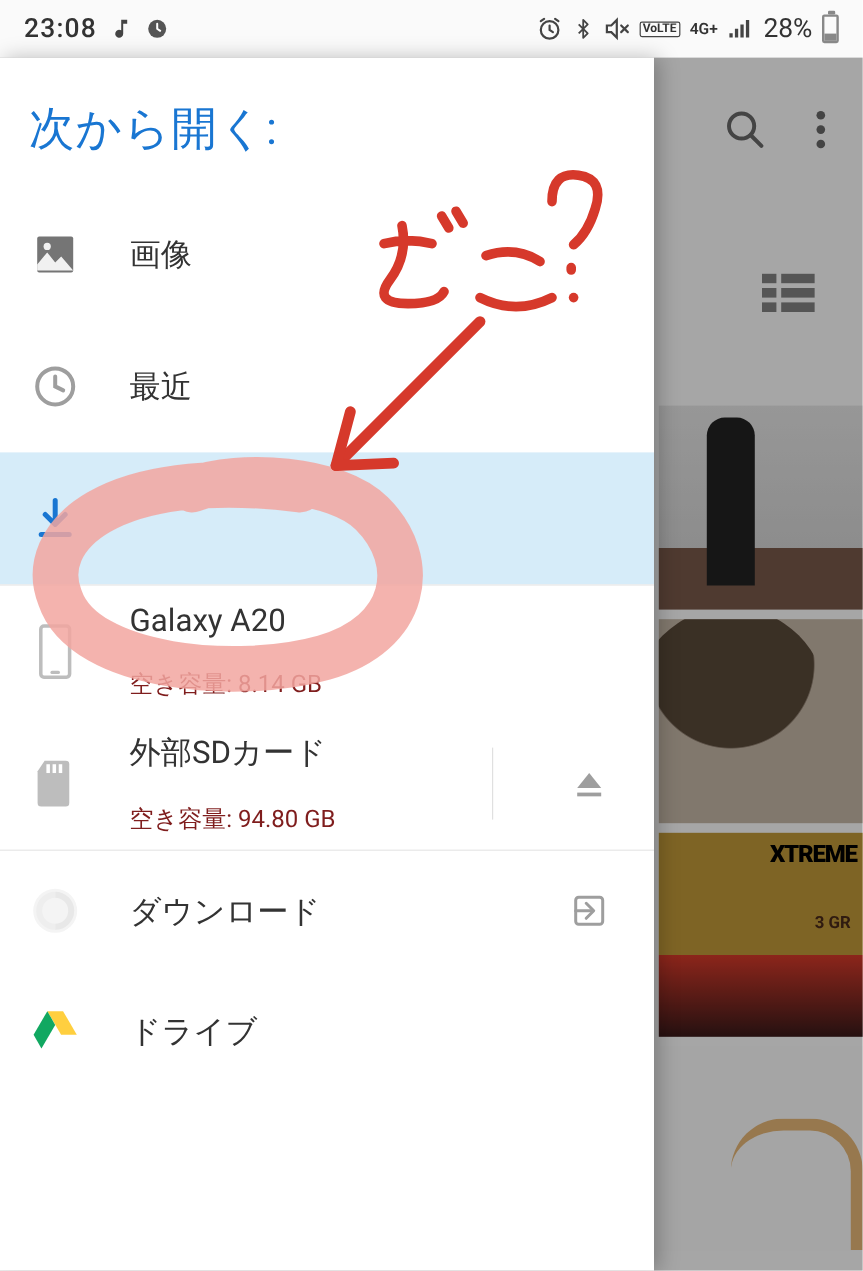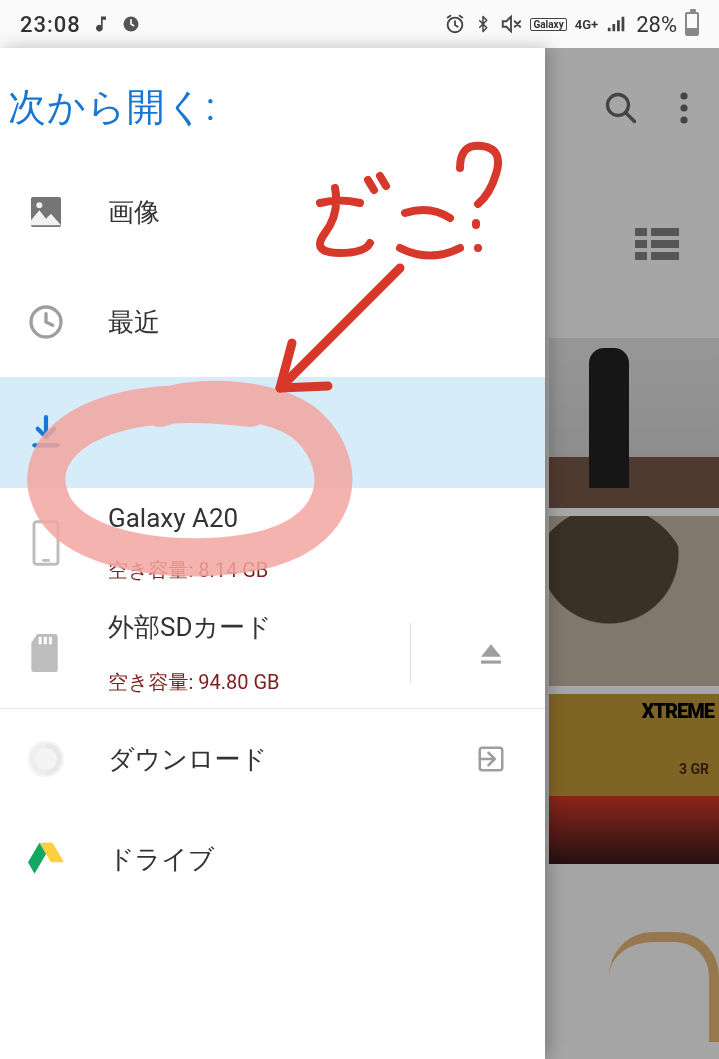--- a/index.html
+++ b/index.html
@@ -71,21 +71,21 @@
   .drawer {
     position: absolute;
     top: 48px; left: 0;
     width: 545px;
     bottom: 0;
     background: #fff;
     box-shadow: 4px 0 16px rgba(0,0,0,0.25);
     overflow: hidden;
   }
   .drawer-title {
-    padding: 34px 8px 24px;
+    padding: 34px 24px 24px;
     font-size: 38px;
     color: #1976d2;
     letter-spacing: 1px;
   }
   .drawer-list { }
   .drawer-item {
     display: flex;
     align-items: center;
     height: 110px;
     padding: 0 24px;
@@ -142,21 +142,21 @@
     <span>
       <svg width="18" height="22" viewBox="0 0 24 24">
           <path d="M7 7l10 10-5 5V2l5 5L7 17" stroke="#444" stroke-width="2" fill="none" stroke-linejoin="round"></path>
         </svg>
     </span>
     <span>
       <svg width="22" height="22" viewBox="0 0 24 24">
           <path d="M3 9v6h4l5 5V4L7 9H3zM22 9l-6 6M16 9l6 6" stroke="#444" stroke-width="2" fill="none" stroke-linecap="round"></path>
         </svg>
     </span>
-    <span style="border:1.5px solid #444;font-size:10px;font-weight:700;padding:0 2px;border-radius:2px;">Galaxy</span>
+    <span style="border:1.5px solid #444;font-size:10px;font-weight:700;padding:0 2px;border-radius:2px;">VoLTE</span>
     <span style="font-size:13px;font-weight:600;line-height:1;">4G+</span>
     <span>
       <svg width="22" height="20" viewBox="0 0 24 20">
           <path d="M2 18h3v-4H2v4zm5 0h3v-8H7v8zm5 0h3V6h-3v12zm5 0h3V2h-3v16z" fill="#444"></path>
         </svg>
     </span>
     <span class="battery-pct">28%</span>
     <span class="battery-icon"></span>
   </div>
 </div>

